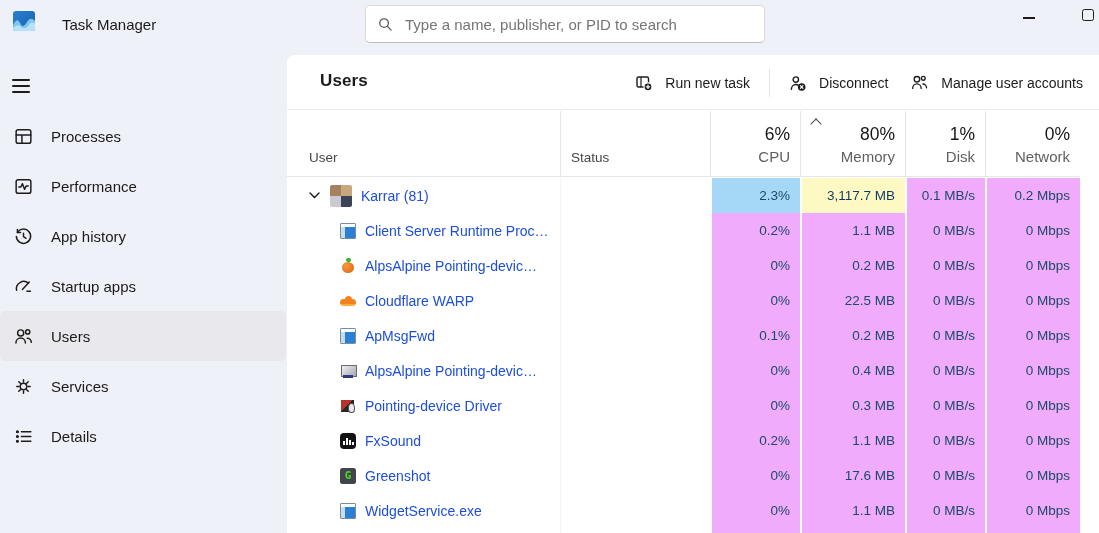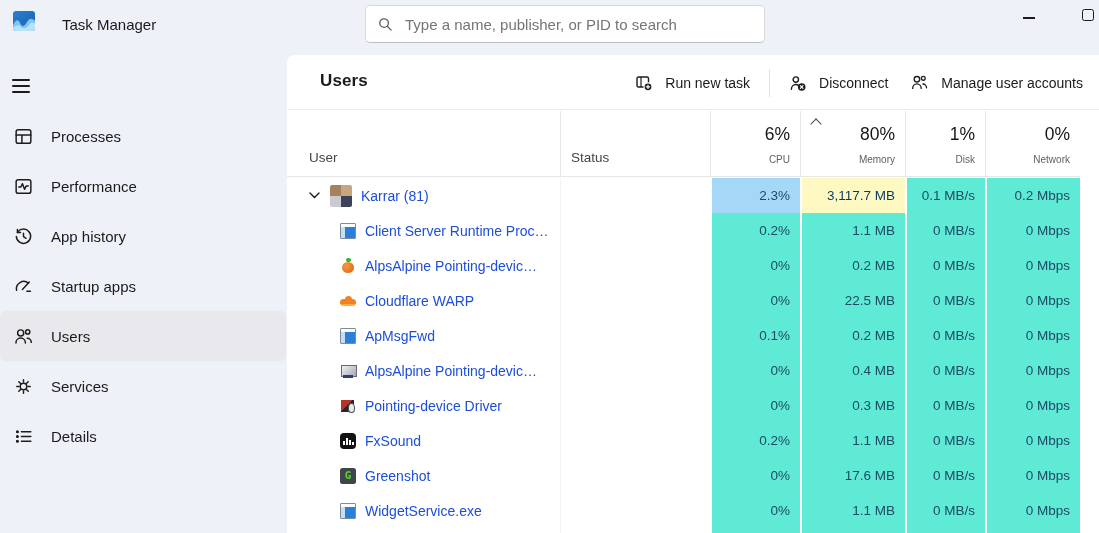--- a/index.html
+++ b/index.html
@@ -52,32 +52,32 @@
   .th.bordered { border-left:1px solid #e7e7e7; }
   .th-label { position:absolute; bottom:11px; font-size:13.5px; color:#454545; }
   .th-user { left:0; width:273px; } .th-user .th-label { left:22px; }
   .th-status { left:273px; width:150px; } .th-status .th-label { left:10px; }
   .th-stat { display:flex; flex-direction:column; align-items:flex-end; justify-content:space-between; padding:13px 10px 11px 0; }
   .th-cpu { left:423px; width:90px; }
   .th-mem { left:513px; width:105px; }
   .th-disk { left:618px; width:80px; }
   .th-net { left:698px; width:95px; }
   .th-big { font-size:17.5px; color:#161616; }
-  .th-sub { font-size:10px; color:#5f5f5f; }
+  .th-sub { font-size:15px; color:#5f5f5f; }
   .sort-caret { position:absolute; left:11px; top:9px; width:8px; height:8px; border-left:1.4px solid #4a4a4a; border-top:1.4px solid #4a4a4a; transform:rotate(45deg); }
 
   
   .tbody { position:absolute; left:0; top:123px; bottom:0; width:793px; overflow:hidden; }
   .row { display:flex; height:35px; }
   .row.fill { height:60px; }
   .c { flex:none; height:100%; }
   .user-c { width:273px; display:flex; align-items:center; }
   .status-c { width:150px; border-left:1px solid #f3f3f3; }
   .v { line-height:35px; text-align:right; padding-right:10px; font-size:13.5px;
-       background:#5eead4; border-left:2px solid #fff; color:#1d4a66; }
+       background:#f0abfc; border-left:2px solid #fff; color:#1d4a66; }
   .cpu-c { width:90px; } .mem-c { width:105px; } .disk-c { width:80px; } .net-c { width:95px; }
   .v[data-tone="mid"]  { background:#a5d8f6; }
   .v[data-tone="high"] { background:#fef9c3; color:#0c3a5e; }
   .chev { margin-left:22px; width:12px; height:12px; display:flex; align-items:center; }
   .avatar { width:22px; height:22px; margin-left:9px; border-radius:2px;
     background:conic-gradient(#c9a77e 0 90deg, #3c4257 90deg 180deg, #cbc9d2 180deg 270deg, #a5815f 270deg); }
   .pname { margin-left:9px; font-size:14px; color:#1d4ed8; white-space:nowrap; }
 
   
   .pic { position:relative; width:16px; height:16px; flex:0 0 16px; margin-left:53px; }

